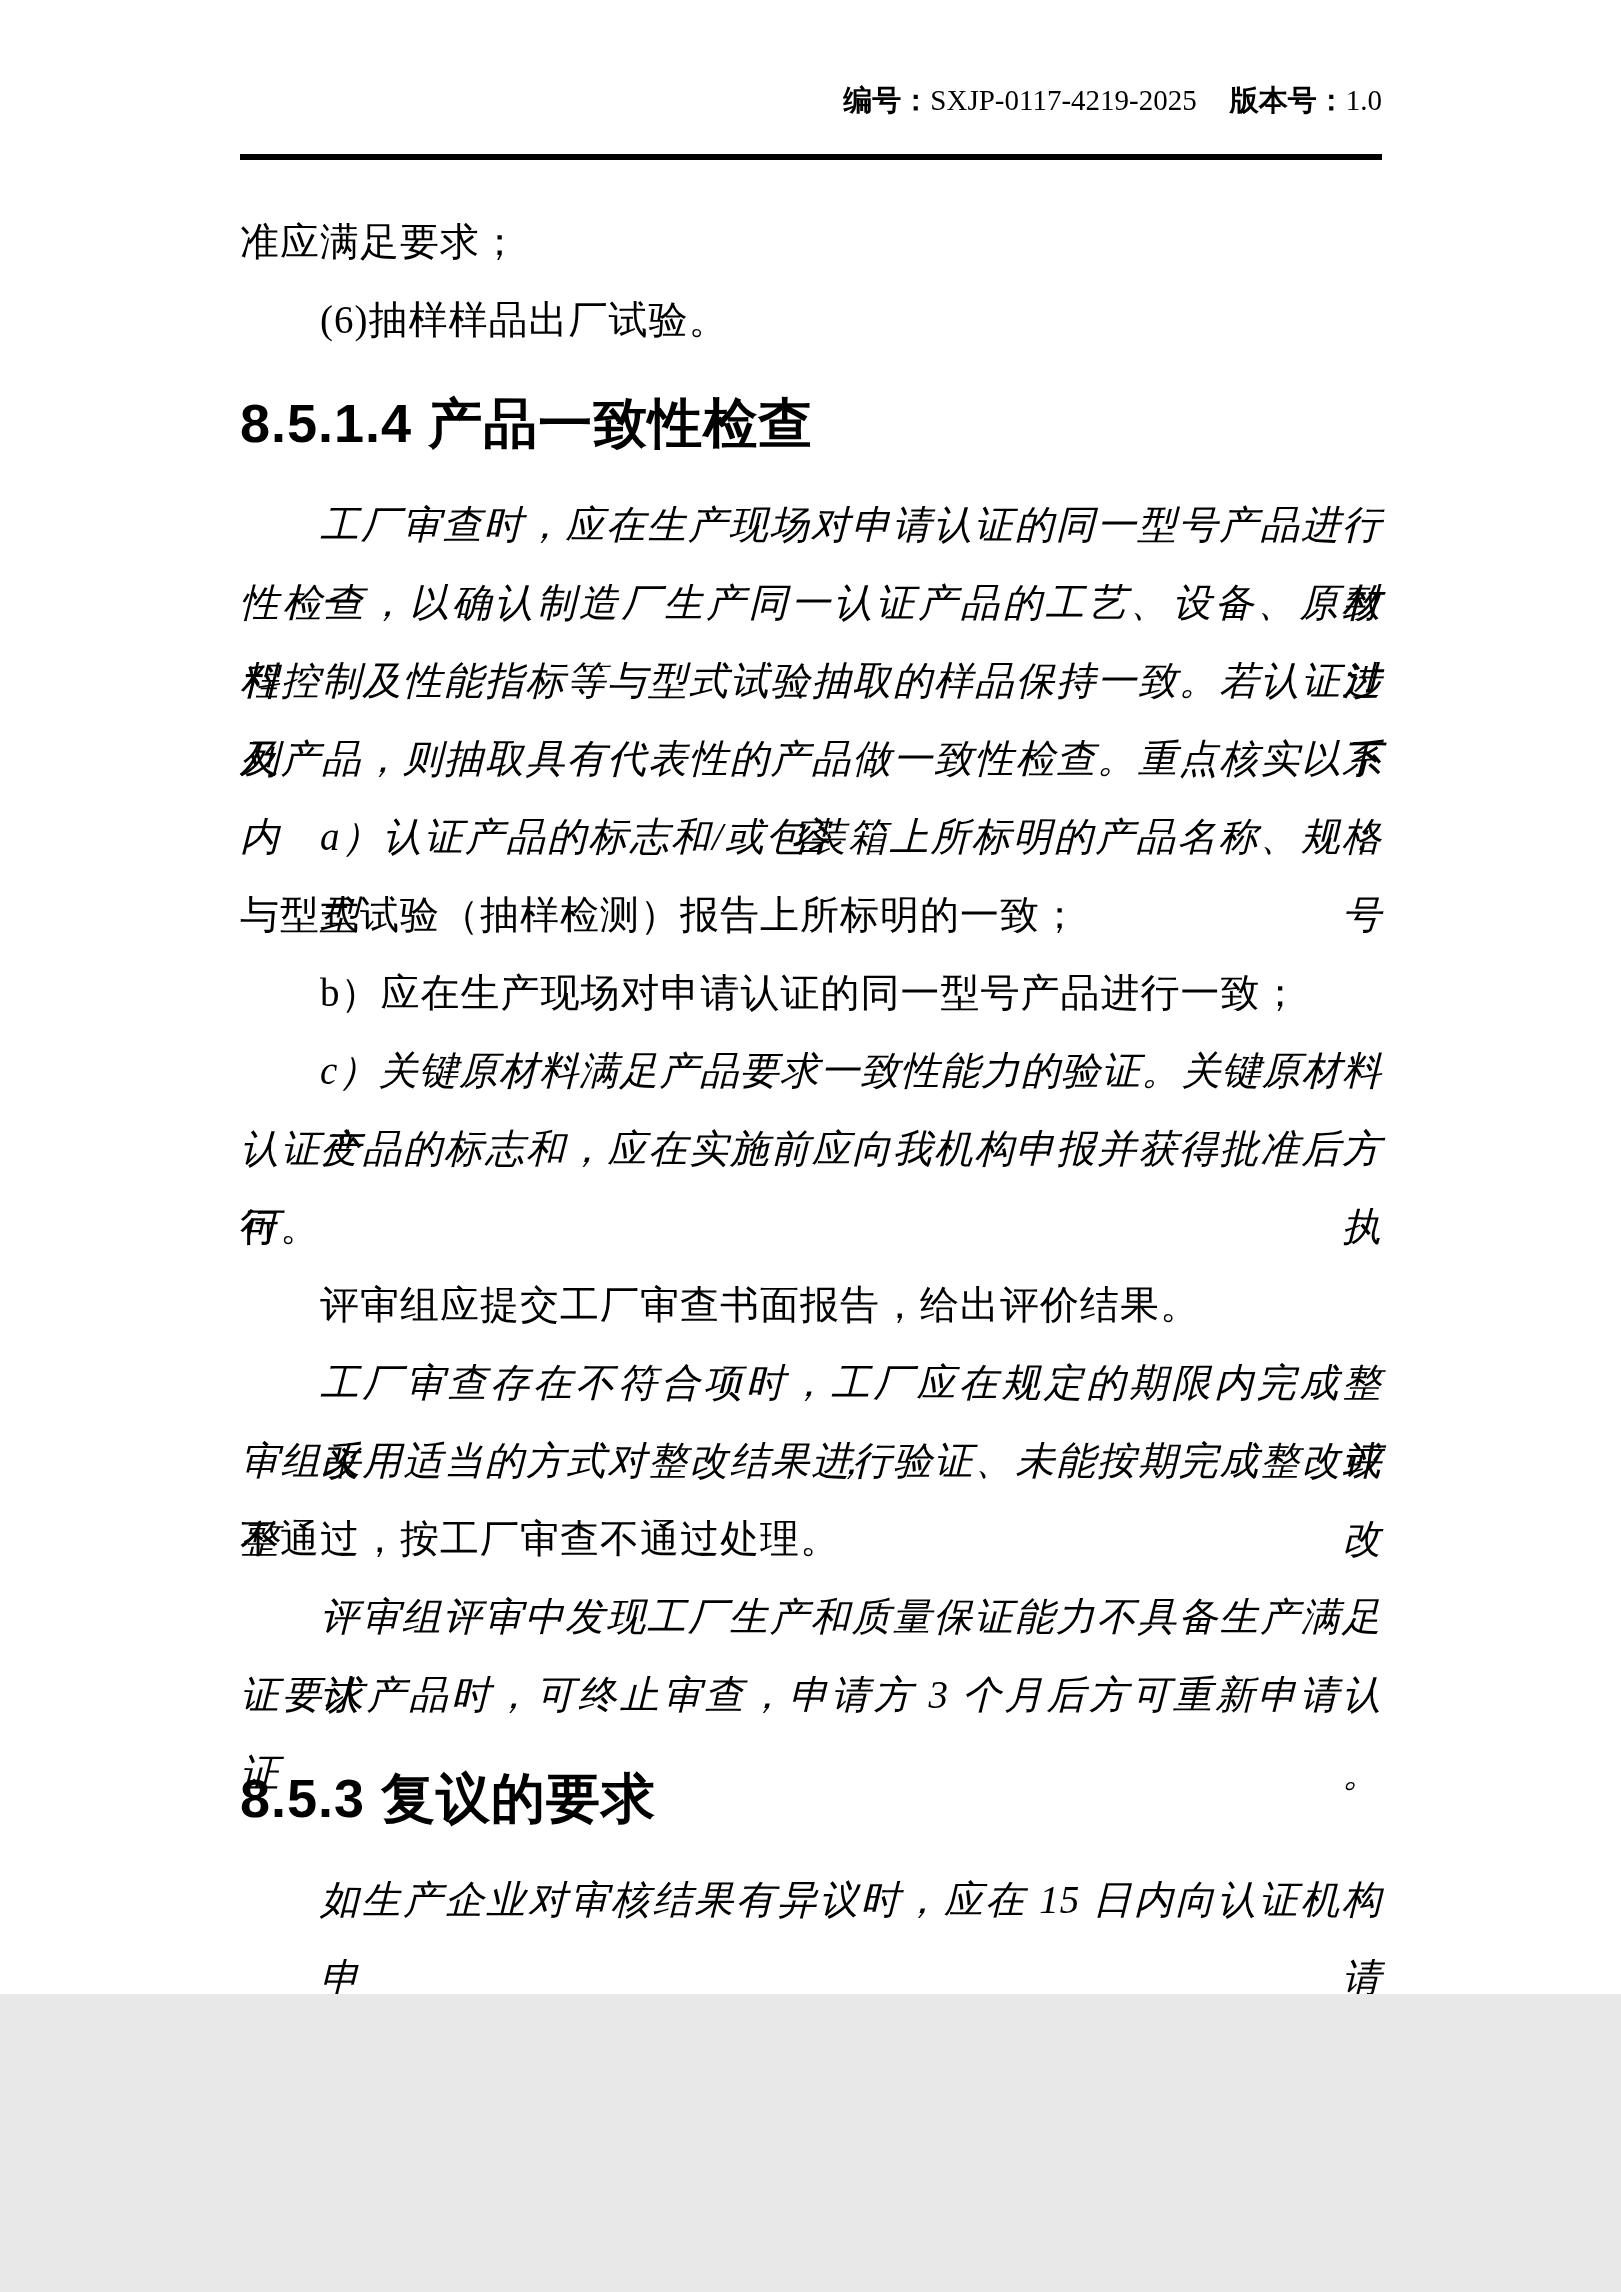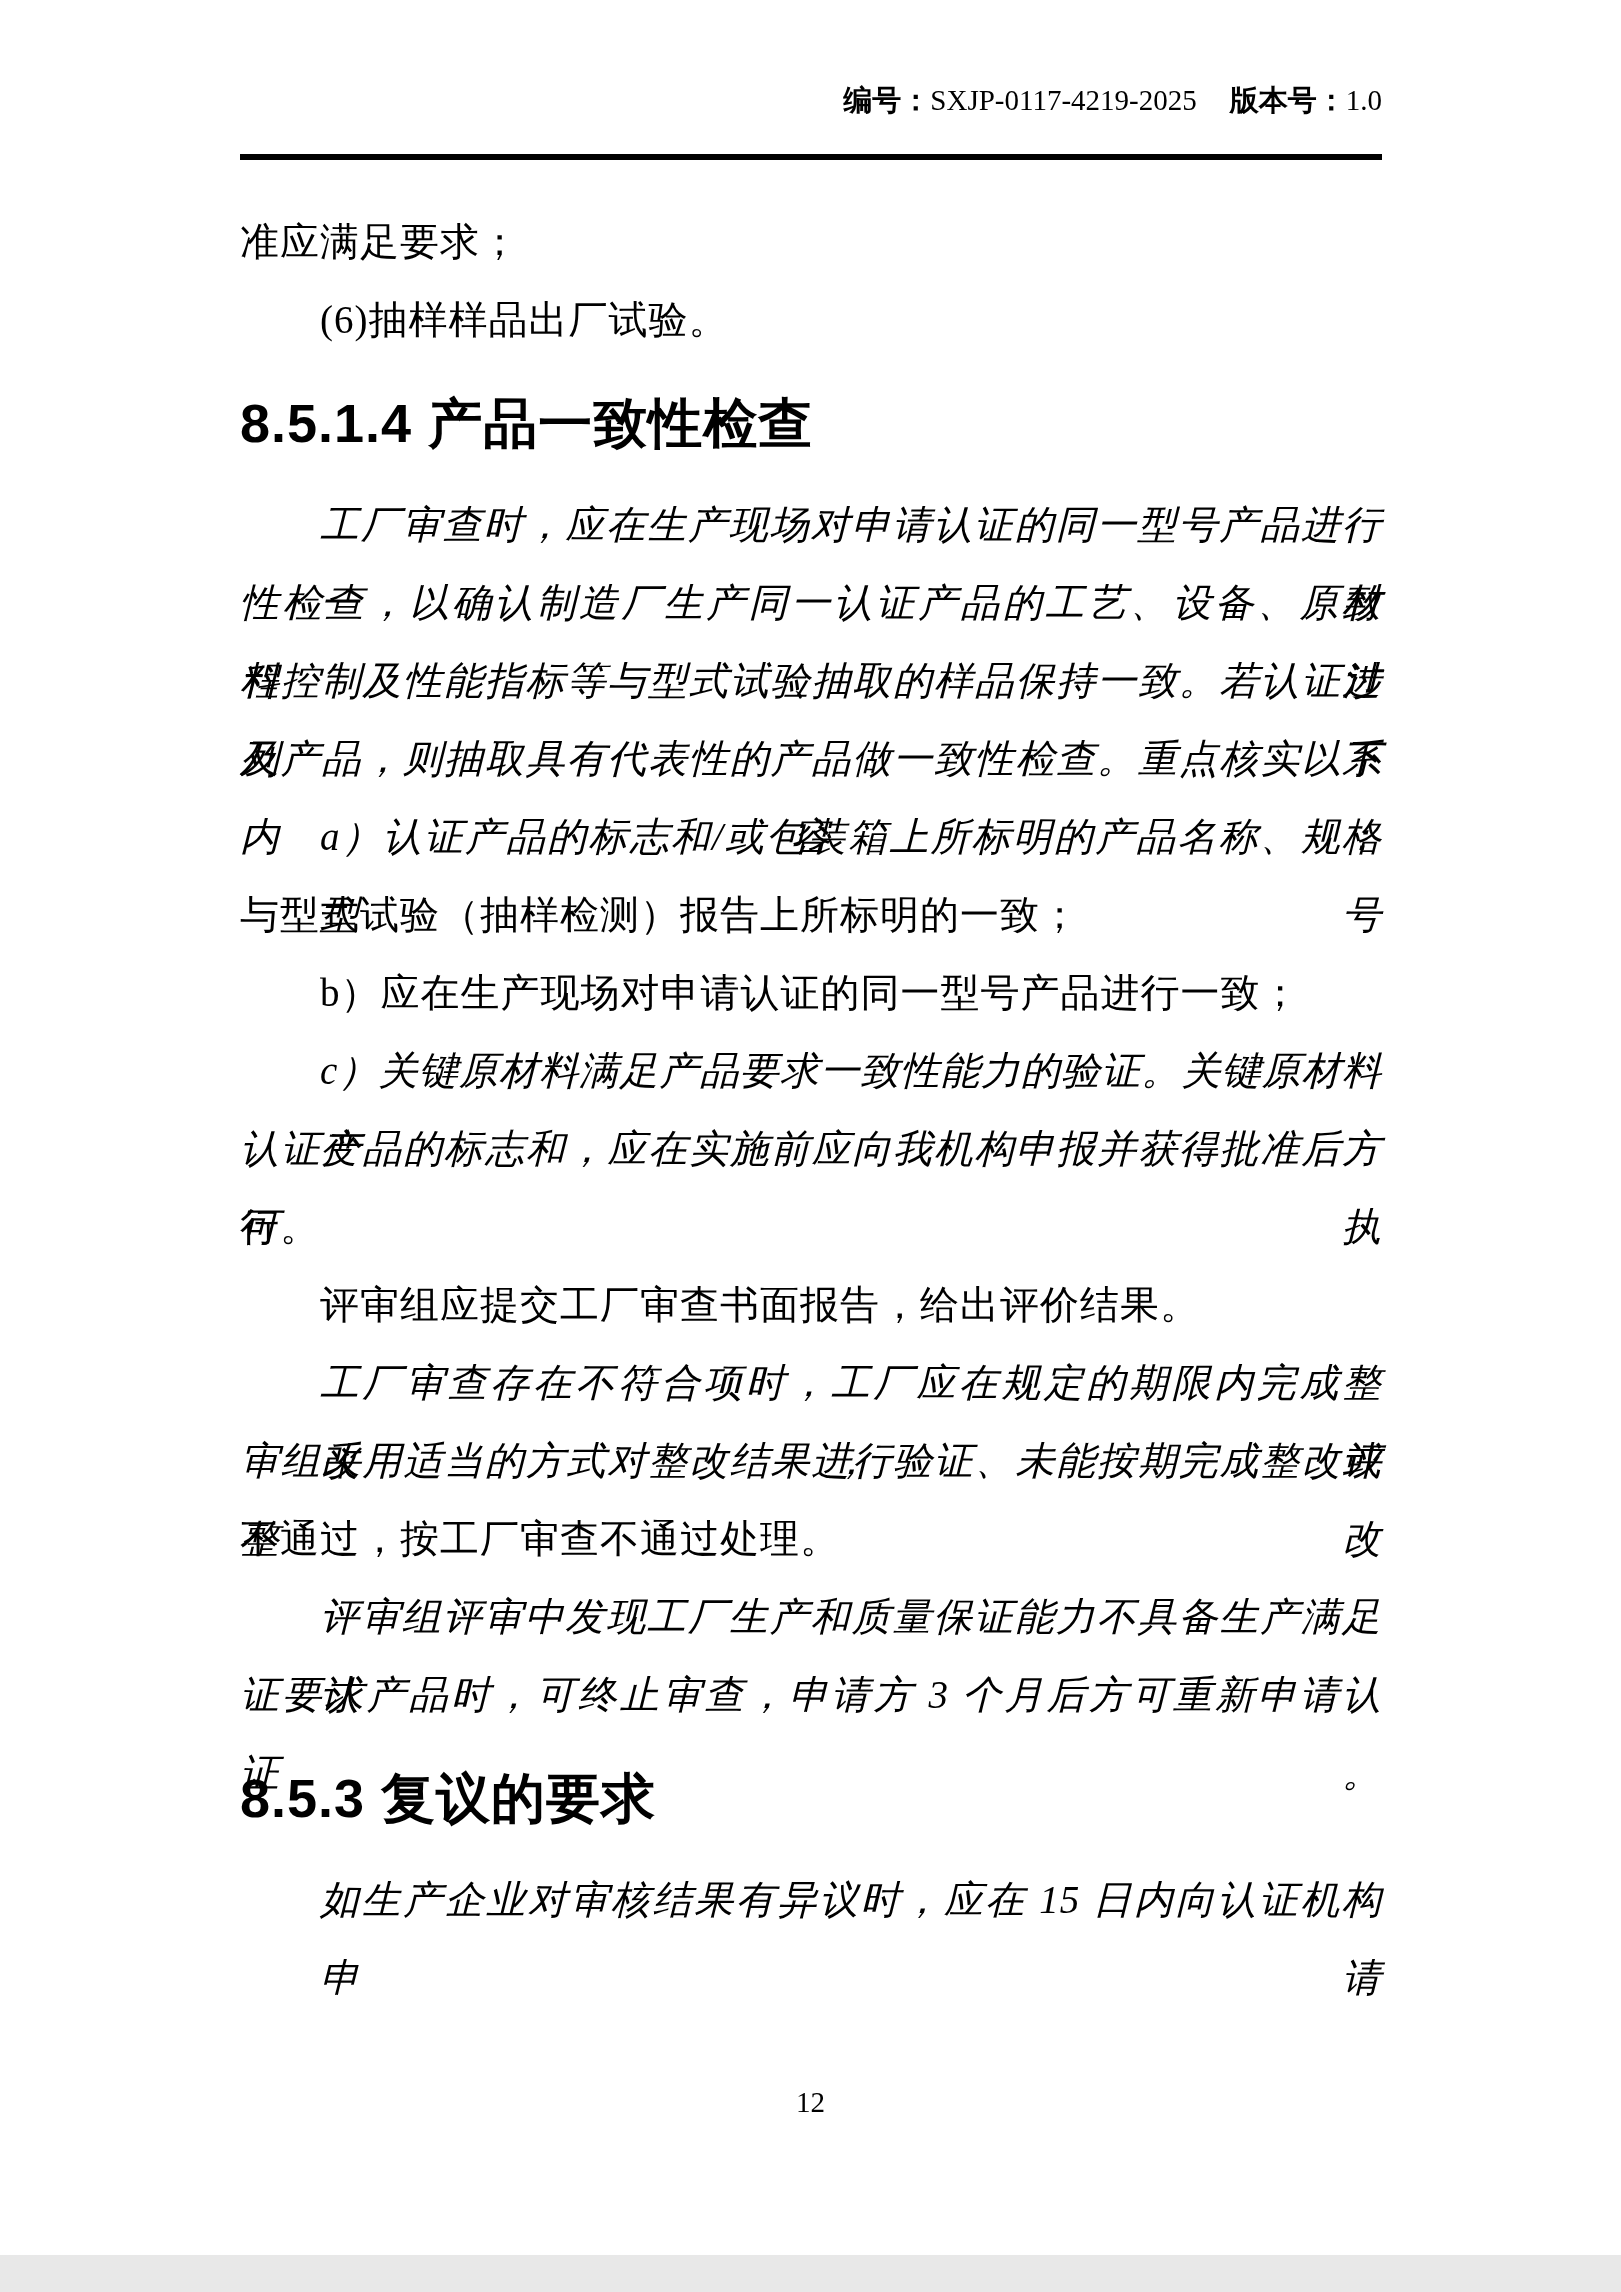--- a/index.html
+++ b/index.html
@@ -1,19 +1,19 @@
 <!DOCTYPE html>
 <html><head>
 <meta charset="utf-8">
 <style>
   html, body { margin: 0; padding: 0; background: #e8e8e8; }
   .page {
     position: relative;
     width: 1621px;
-    height: 2255px;
+    height: 1994px;
     margin: 0 auto;
     background: #ffffff;
     color: #000000;
     font-family: "Liberation Serif", "DejaVu Serif", serif;
     overflow: hidden;
   }
   .doc-header {
     position: absolute;
     top: 82px;
     left: 240px;

